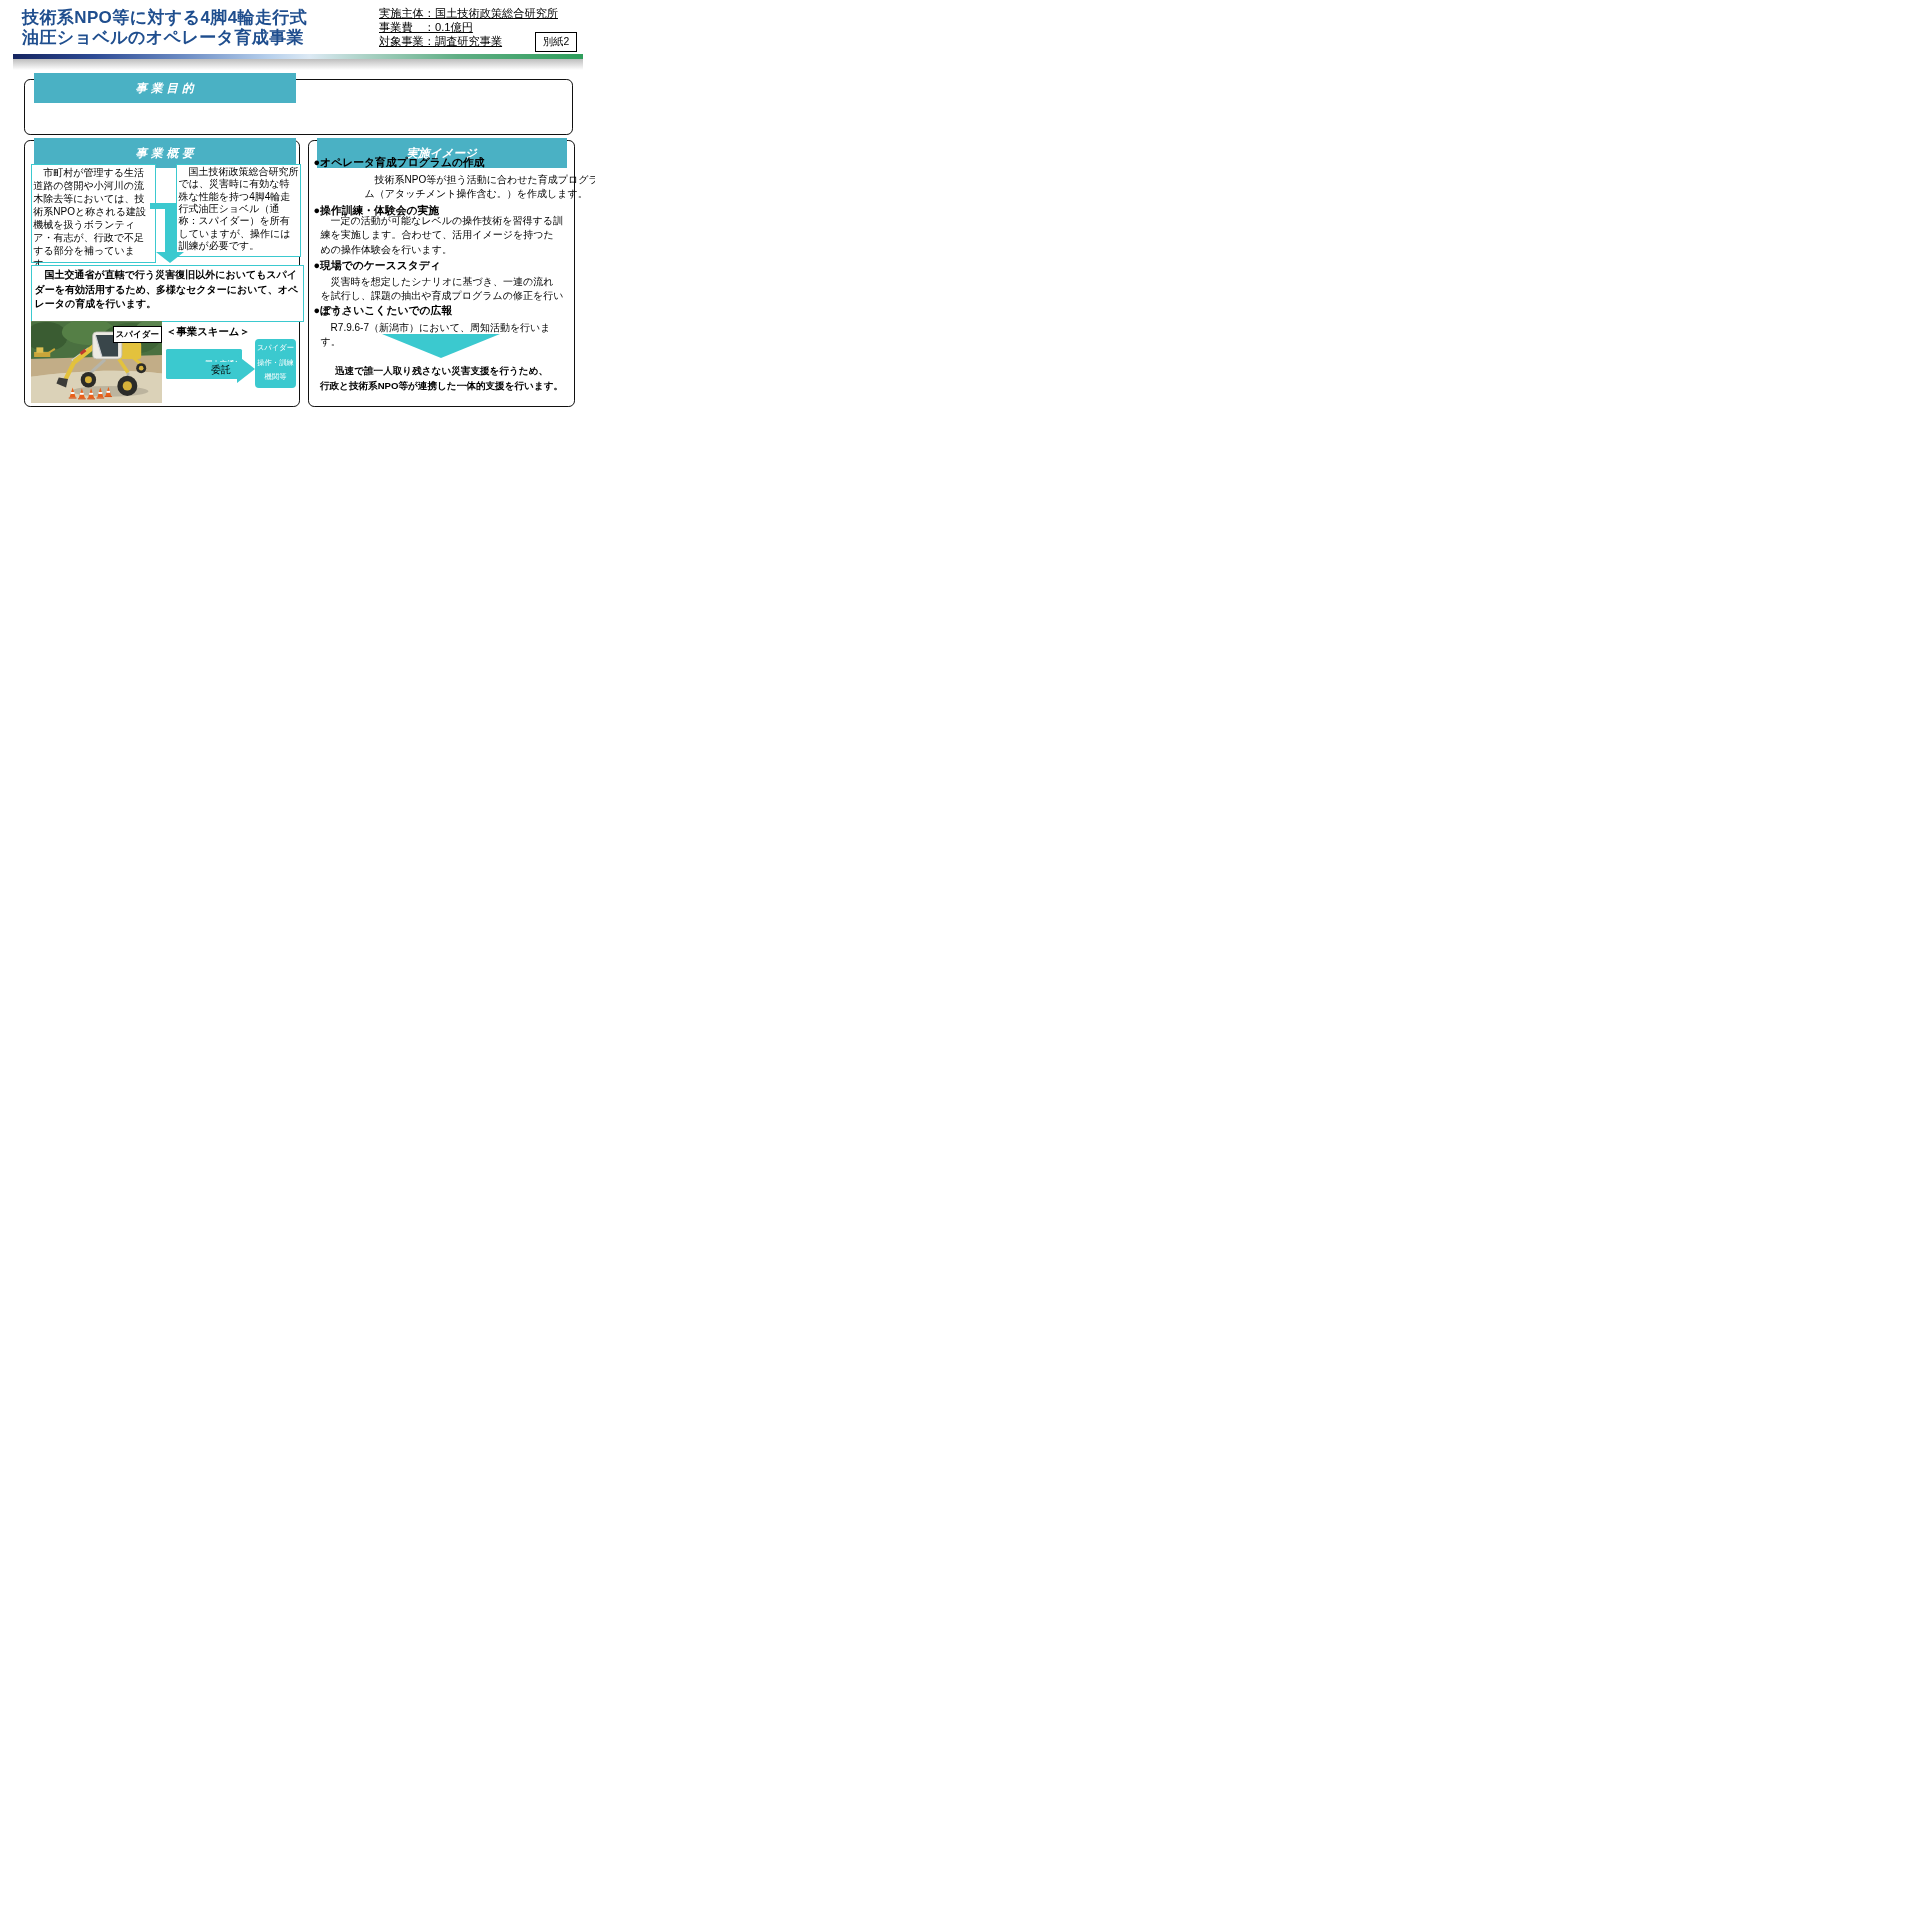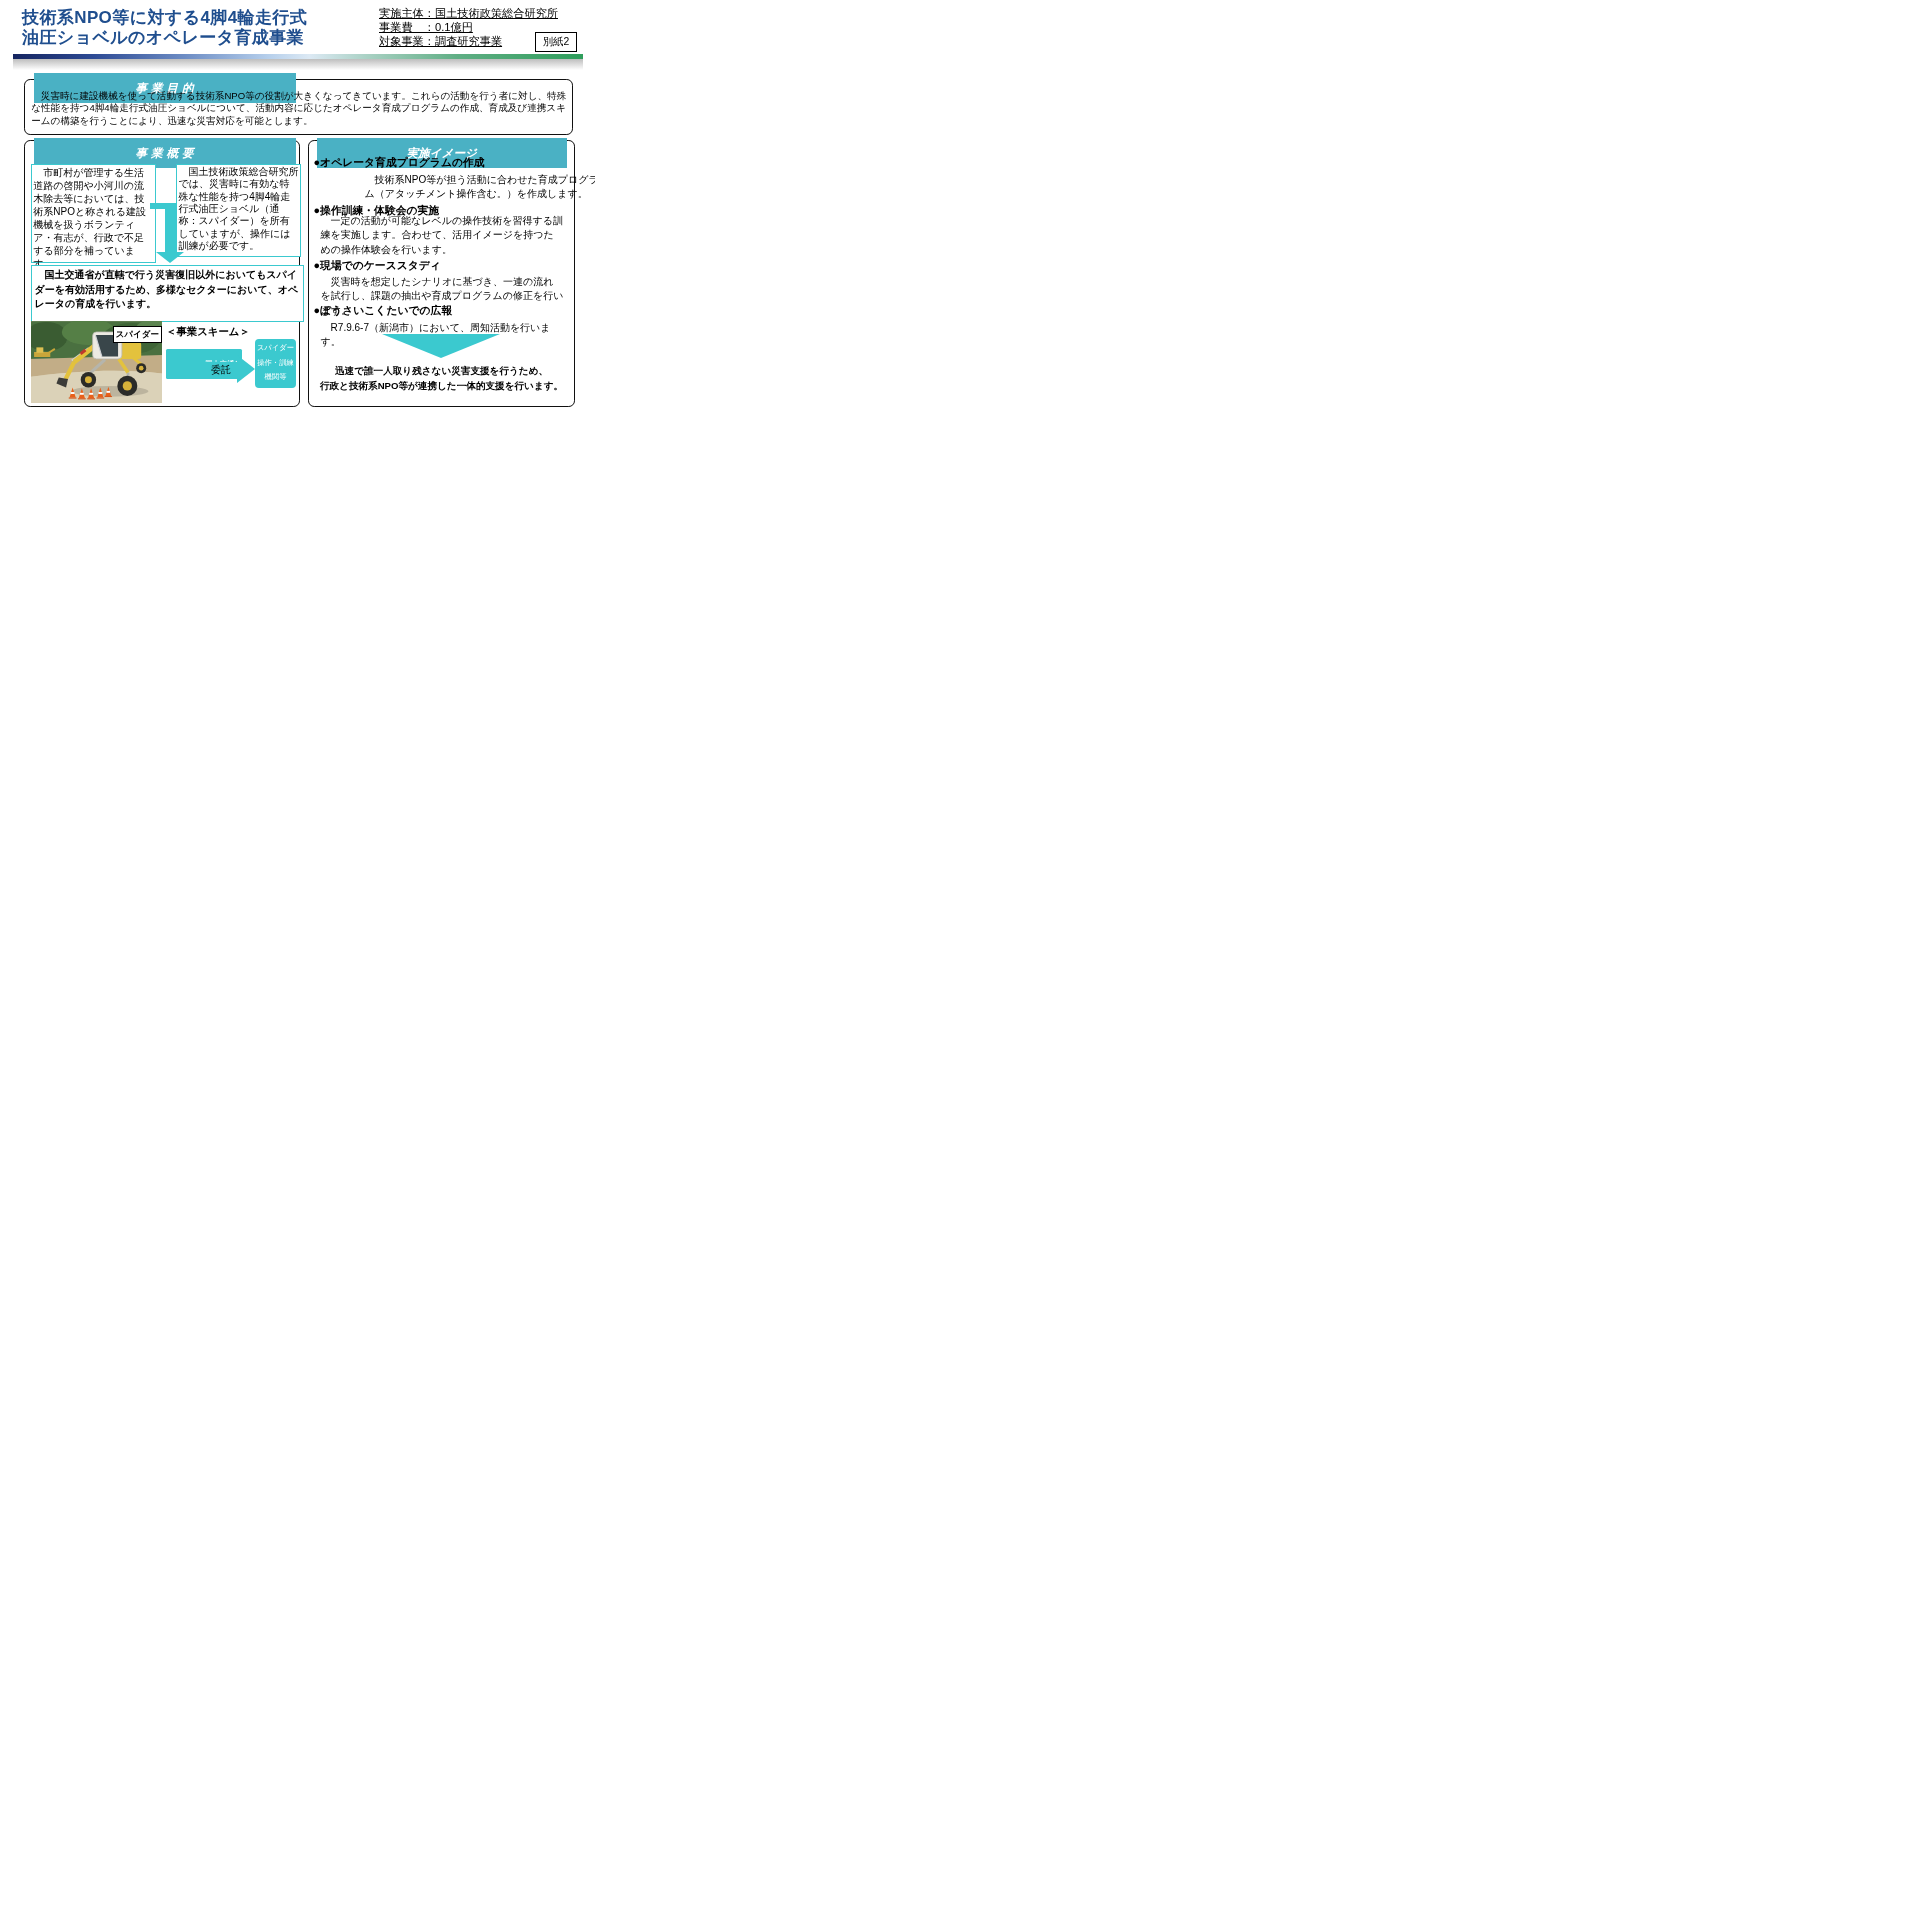--- a/index.html
+++ b/index.html
@@ -144,21 +144,20 @@
     <div>事業費　：0.1億円</div>
     <div>対象事業：調査研究事業</div>
   </div>
 
   <div class="attachment">別紙2</div>
 
   <div class="grad-bar"></div>
 
   <div class="section-box purpose">
     <div class="section-header spaced">事業目的</div>
-    <div class="purpose-body">　災害時に建設機械を使って活動する技術系NPO等の役割が大きくなってきています。これらの活動を行う者に対し、特殊な性能を持つ4脚4輪走行式油圧ショベルについて、活動内容に応じたオペレータ育成プログラムの作成、育成及び連携スキームの構築を行うことにより、迅速な災害対応を可能とします。</div>
   </div>
 
   <div class="section-box overview">
     <div class="section-header spaced">事業概要</div>
 
     <div class="mini-box box-left">　市町村が管理する生活道路の啓開や小河川の流木除去等においては、技術系NPOと称される建設機械を扱うボランティア・有志が、行政で不足する部分を補っています。</div>
     <div class="mini-box box-right">　国土技術政策総合研究所では、災害時に有効な特殊な性能を持つ4脚4輪走行式油圧ショベル（通称：スパイダー）を所有していますが、操作には訓練が必要です。</div>
 
     <div class="t-bar"></div>
     <div class="t-stem"></div>

